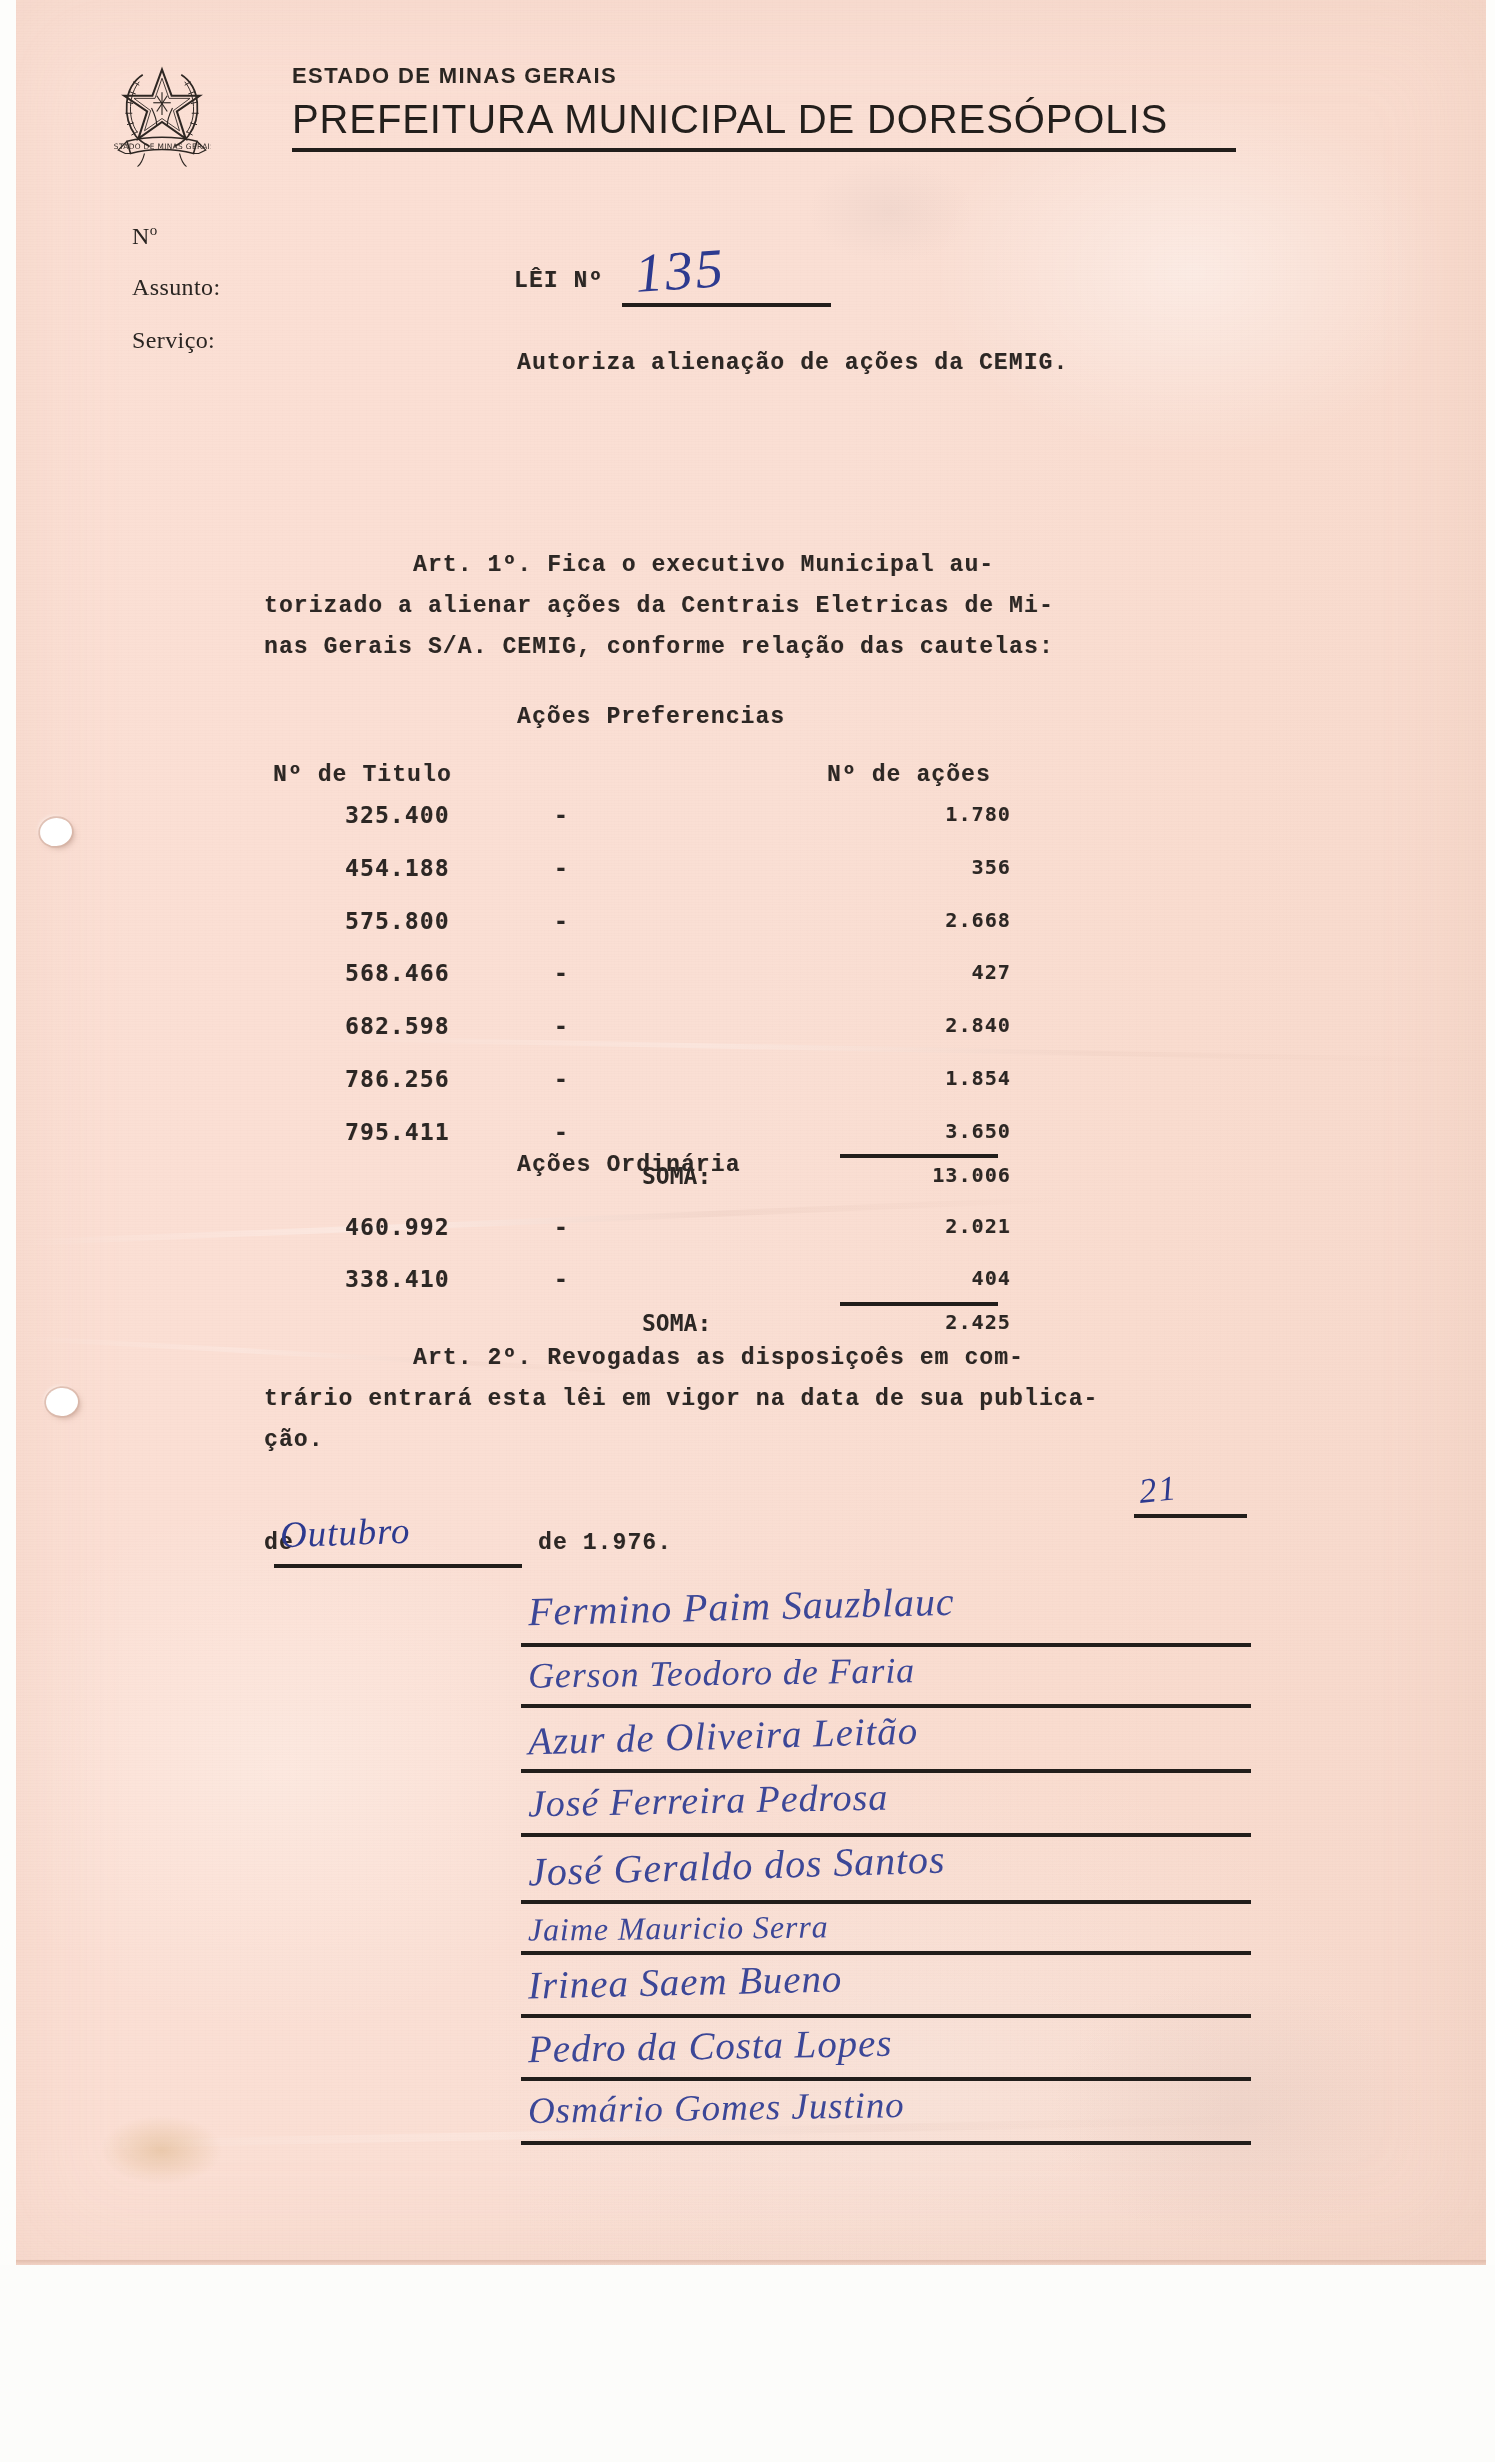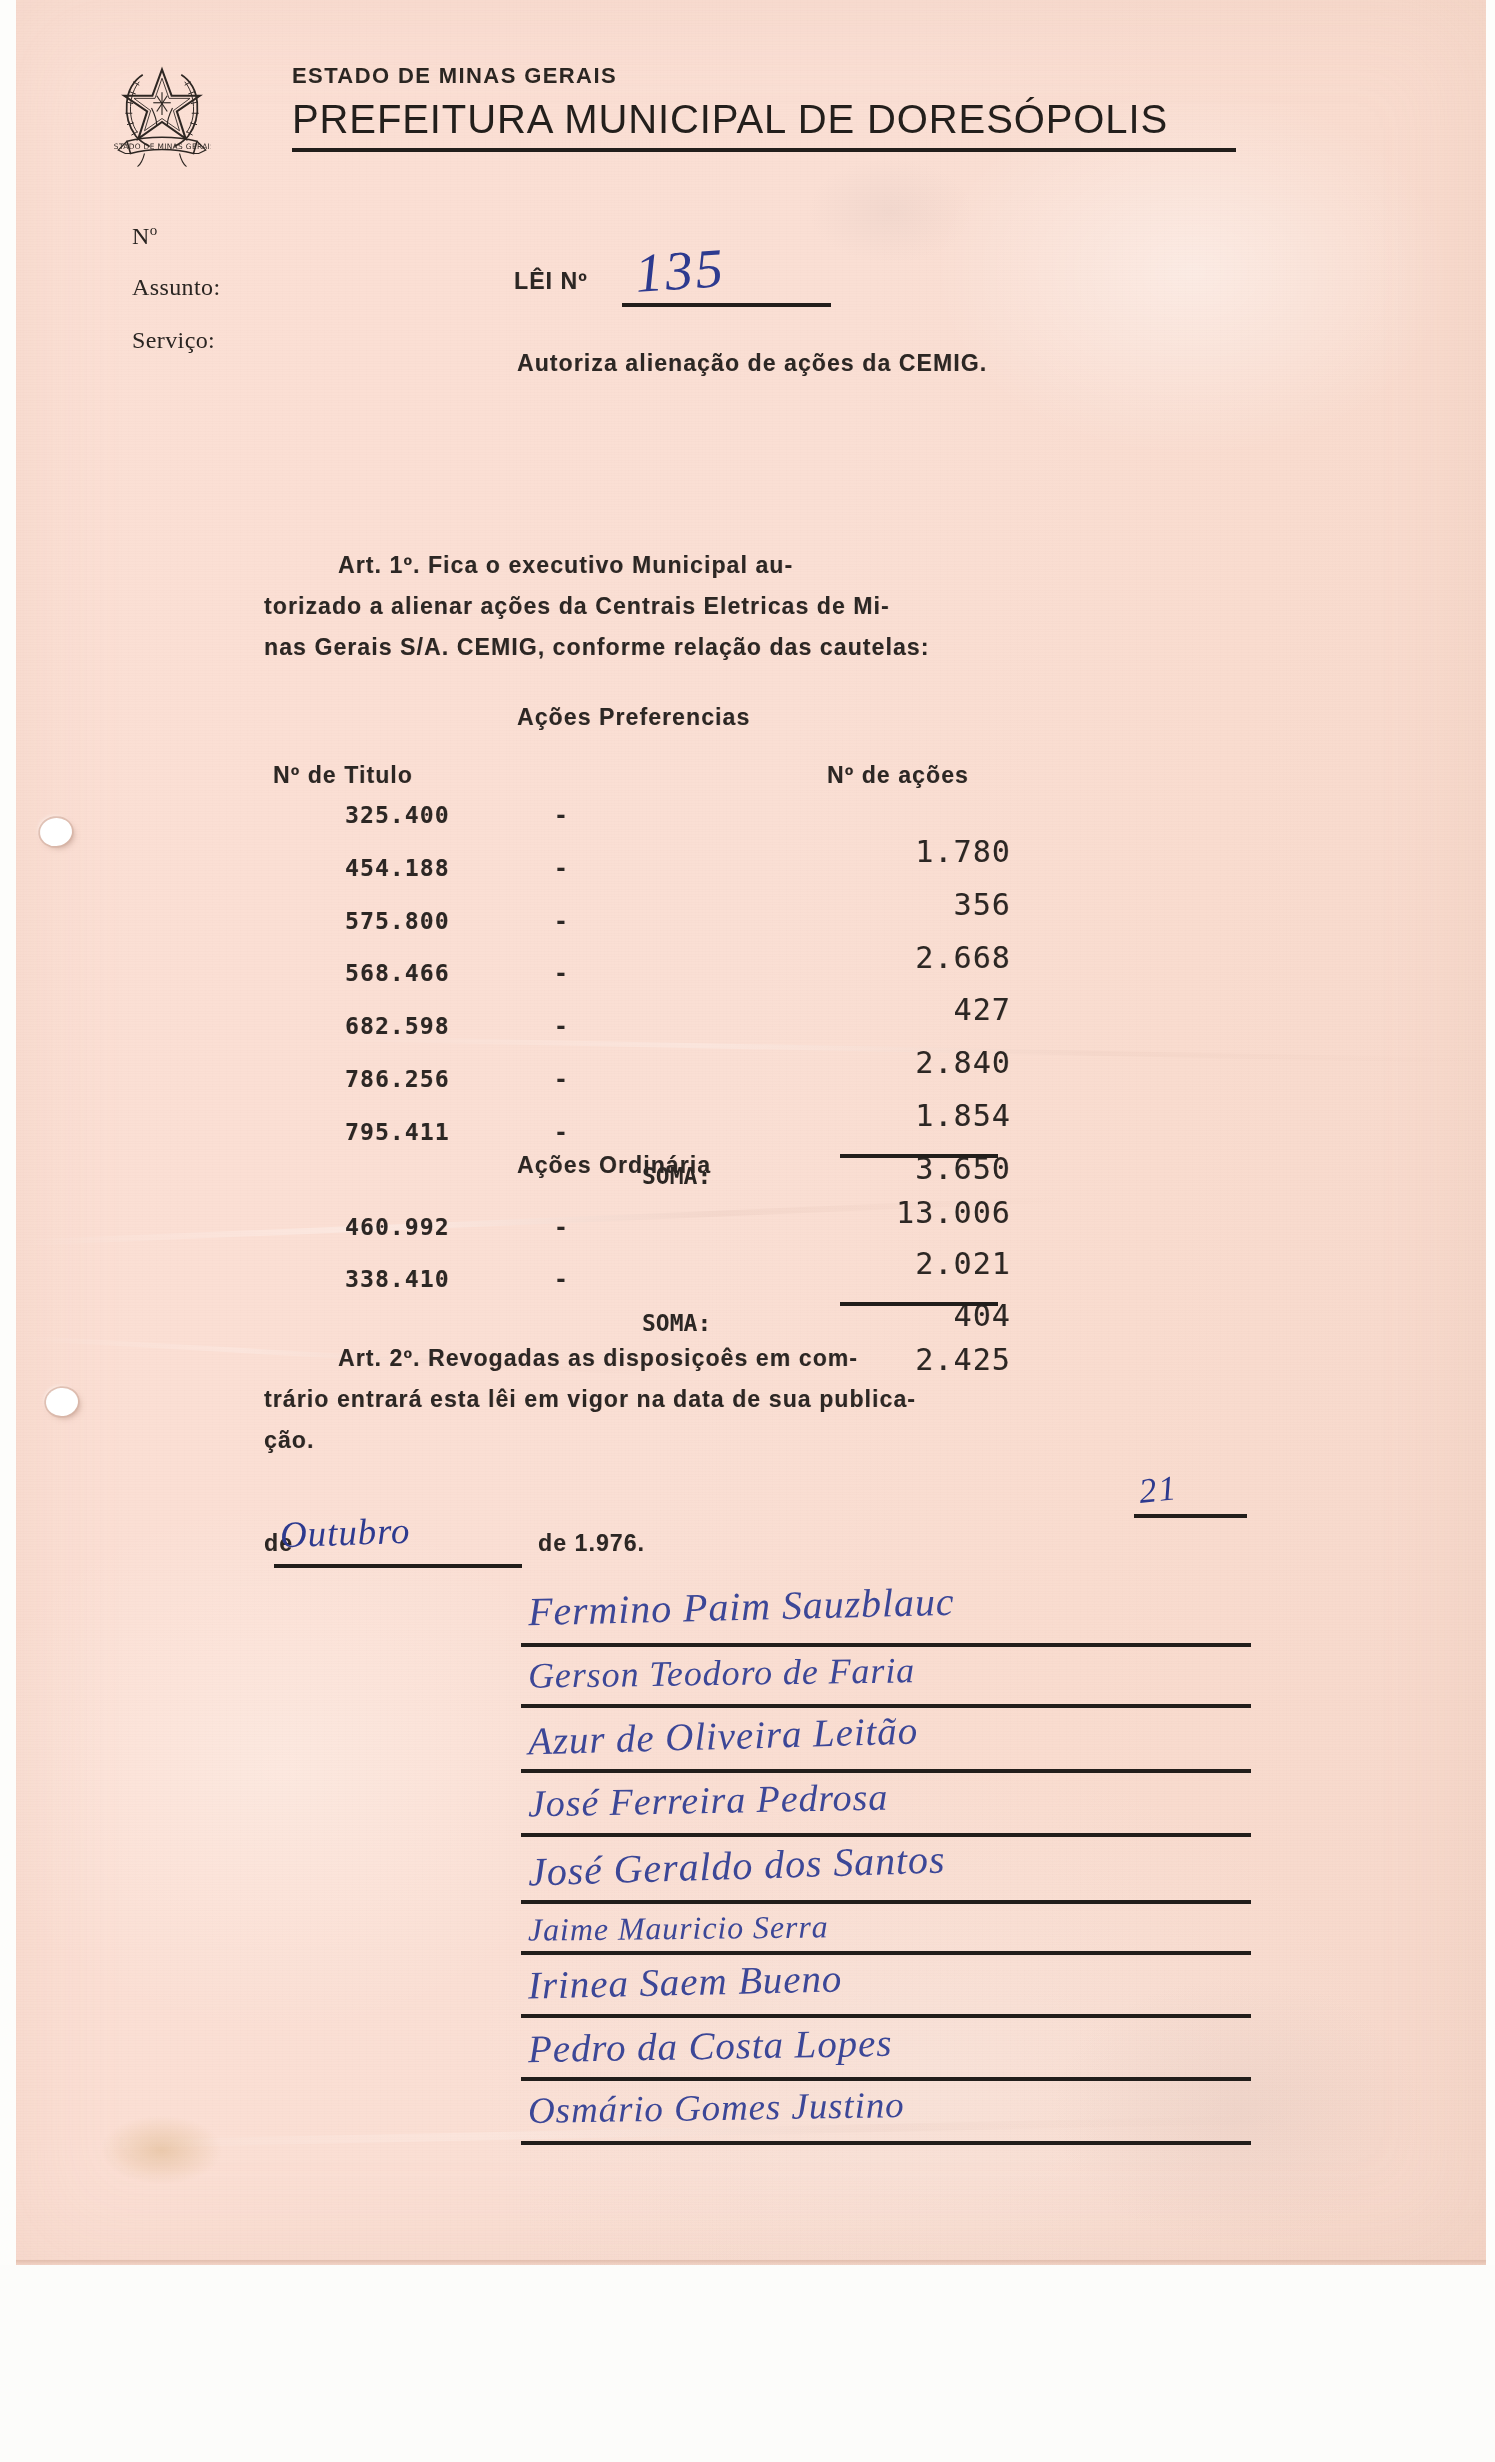--- a/index.html
+++ b/index.html
@@ -116,21 +116,21 @@
     letter-spacing: 0.4px;
   }
   #lbl-numero  { left: 132px; top: 222px; }
   #lbl-assunto { left: 132px; top: 274px; }
   #lbl-servico { left: 132px; top: 327px; }
   #lbl-numero sup { font-size: 15px; }
 
   
   .tw {
     position: absolute;
-    font-family: Liberation Sans, sans-serif;
+    font-family: Liberation Mono, monospace;
     font-weight: bold;
     font-size: 23px;
     letter-spacing: 1.1px;
     color: #2c2724;
     white-space: pre;
     text-shadow: 0.5px 0.4px 0 rgba(60,45,40,.32);
   }
 
   #lei-label { left: 514px; top: 268px; }
   #lei-rule  { position:absolute; left: 622px; top: 303px; width: 209px; height: 4.4px; background:#221e1b; }
@@ -150,21 +150,21 @@
 
   
   #pref-head { left: 517px; top: 704px; }
   #col-h1    { left: 273px; top: 762px; }
   #col-h2    { left: 827px; top: 762px; }
 
   .trow { position: absolute; left: 264px; width: 915px; height: 40px; }
   .tnum  { position: absolute; left: 81px;  font-family:"DejaVu Sans Mono", monospace; font-weight:bold; font-size:23px; letter-spacing:1.1px; color:#2c2724; text-shadow:0.5px 0.4px 0 rgba(60,45,40,.32);}
   .tdash { position: absolute; left: 290px; font-family:"DejaVu Sans Mono", monospace; font-weight:bold; font-size:23px; color:#2c2724; }
   .tqty  { position: absolute; left: 580px; width: 167px; text-align: right;
-           font-family:"DejaVu Sans Mono", monospace; font-weight:normal; font-size:30px; letter-spacing:1.1px; color:#2c2724; text-shadow:0.5px 0.4px 0 rgba(60,45,40,.32);margin-top:32px;}
+           font-family:"DejaVu Sans Mono", monospace; font-weight:bold; font-size:20px; letter-spacing:1.1px; color:#2c2724; text-shadow:0.5px 0.4px 0 rgba(60,45,40,.32);}
 
   .sumrule { position: absolute; height: 3.5px; background: #221e1b; }
 
   #ord-head { left: 517px; top: 1152px; }
 
   #art2 { left: 264px; top: 1338px; line-height: 41px; }
 
   #loc-line { left: 264px; top: 1486px; line-height: 41px; }
   #date-day {
     position: absolute; left: 1139px; top: 1470px;

